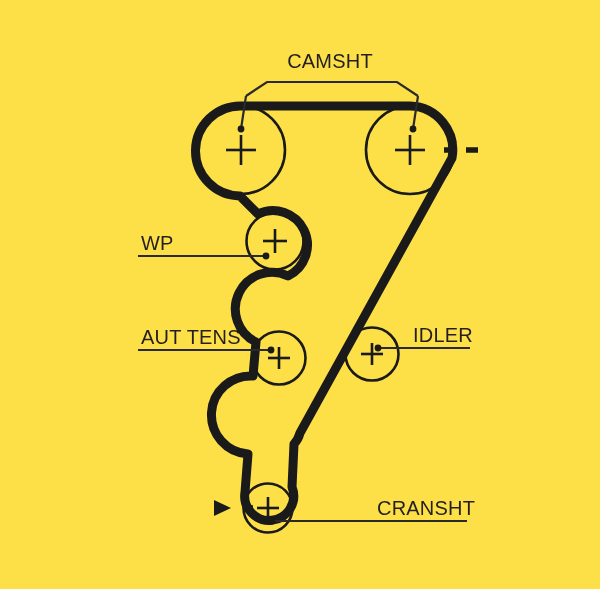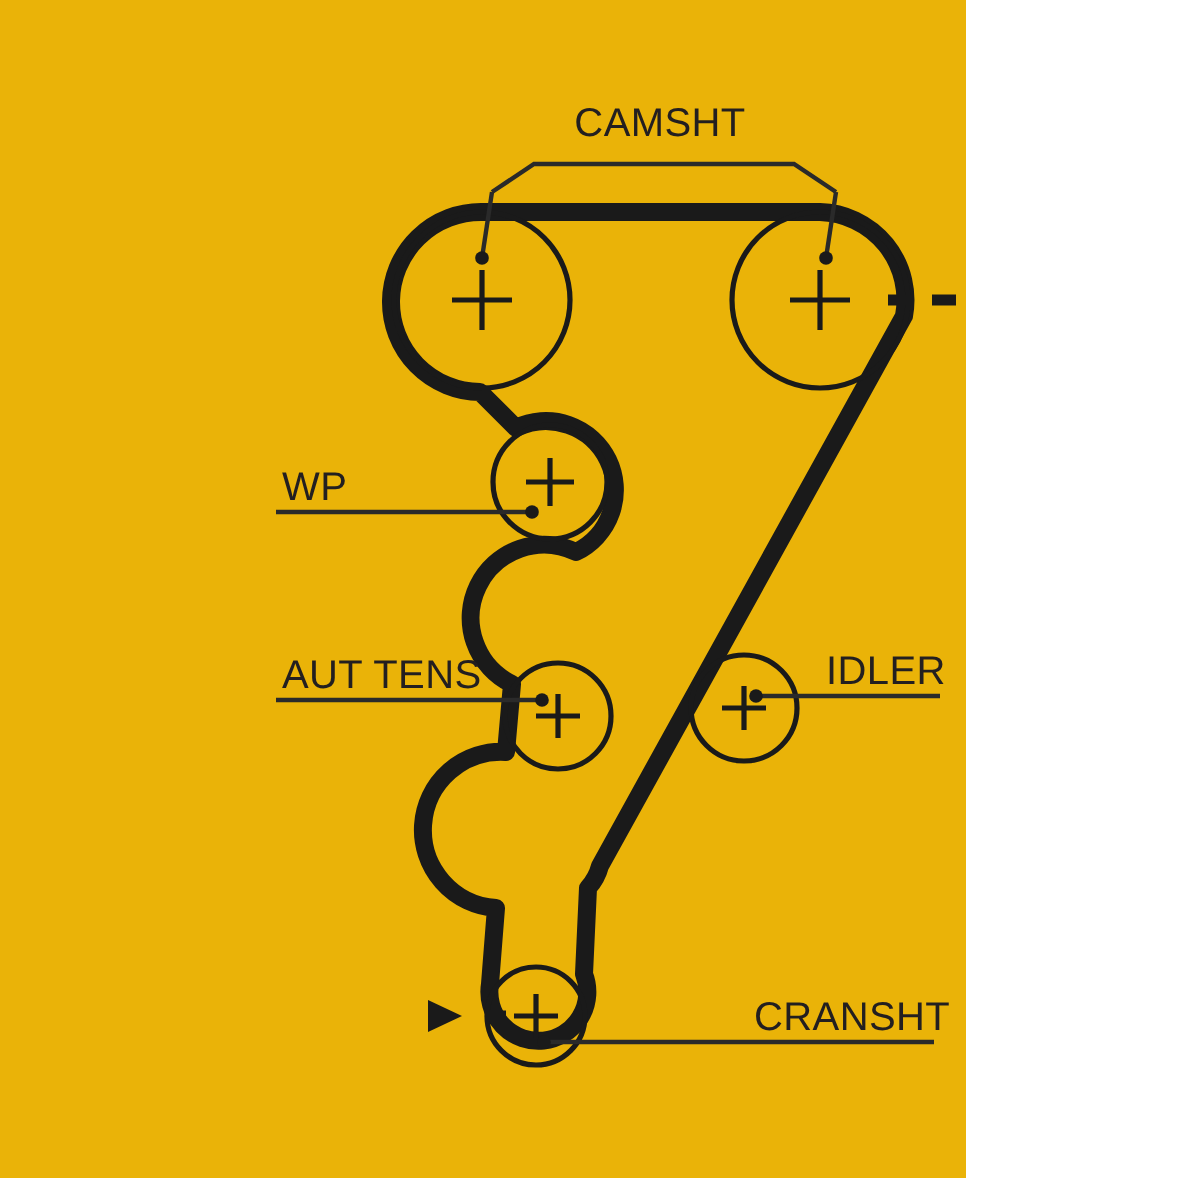--- a/index.html
+++ b/index.html
@@ -8,23 +8,23 @@
     background: #ffffff;
   }
   body {
     width: 600px;
     height: 589px;
     font-family: "Liberation Sans", sans-serif;
     overflow: hidden;
   }
   #diagram-root {
     position: relative;
-    width: 483px;
+    width: 600px;
     height: 589px;
-    background: #eab308;
+    background: #fde047;
   }
   svg#belt-svg {
     display: block;
     width: 600px;
     height: 589px;
   }
   .belt-path {
     fill: none;
     stroke: #1a1a1a;
     stroke-width: 9;

